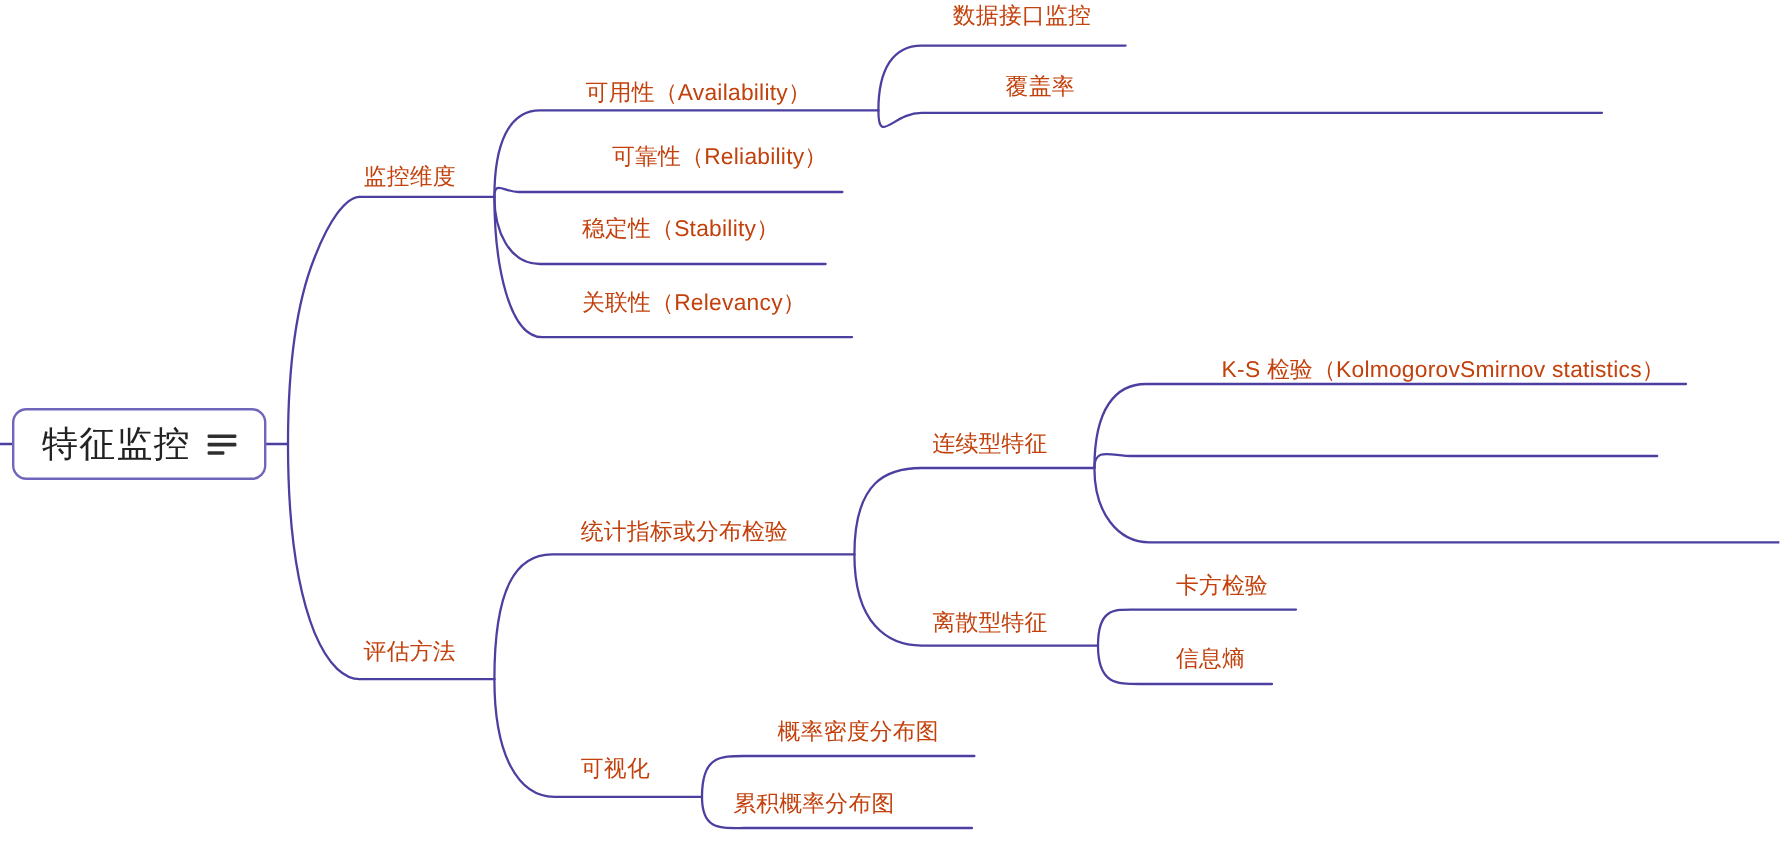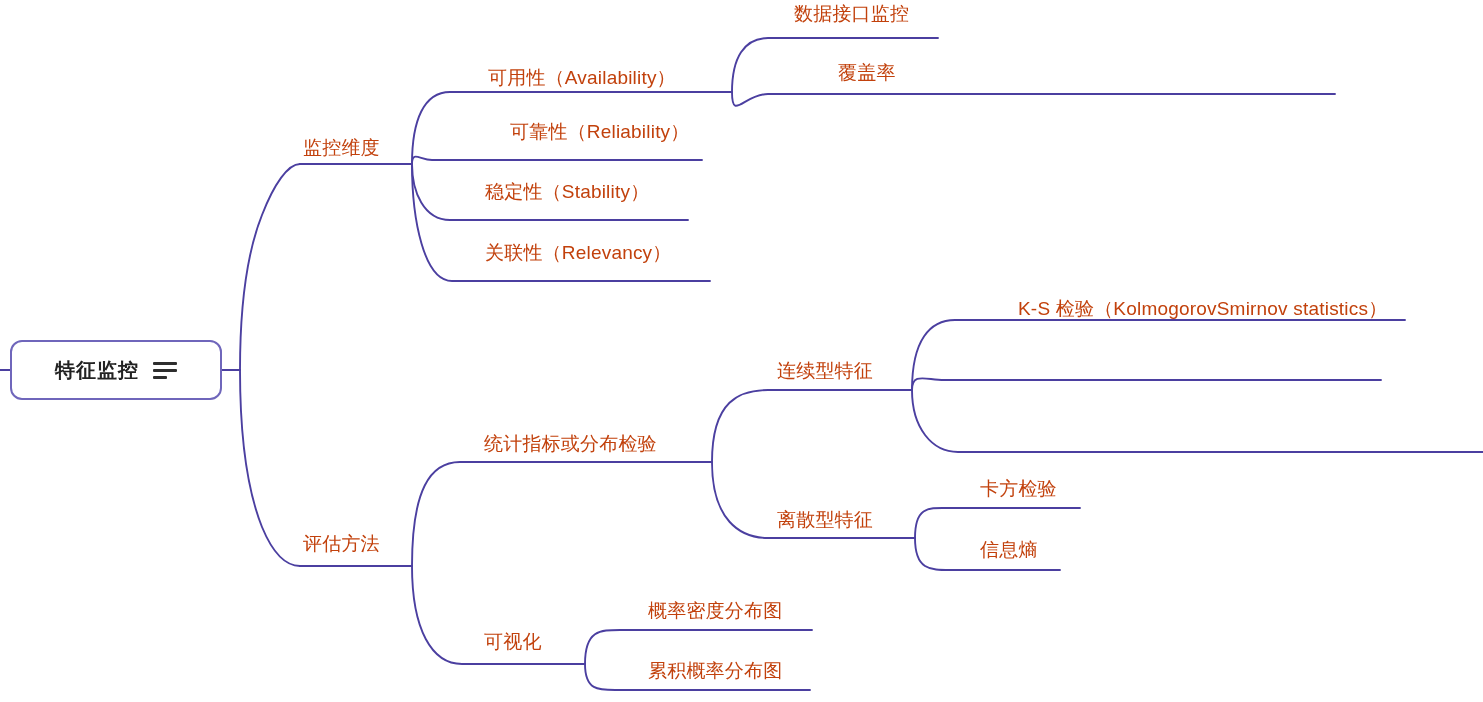--- a/index.html
+++ b/index.html
@@ -44,22 +44,22 @@
     height: 60px;
     border: 2px solid #6f66bb;
     border-radius: 12px;
     background: #ffffff;
     display: flex;
     align-items: center;
     justify-content: center;
     gap: 14px;
   }
   .root-text {
-    font-size: 20px;
-    font-weight: bold;
+    font-size: 30px;
+    font-weight: normal;
     color: #222222;
     letter-spacing: 1px;
     white-space: nowrap;
   }
   .list-icon {
     display: inline-flex;
     flex-direction: column;
     justify-content: center;
     gap: 4px;
     width: 24px;
@@ -160,15 +160,15 @@
   <div class="node-label" style="left:978px; top:299px;margin-left:40px;">K-S 检验（KolmogorovSmirnov statistics）</div>
 
 
 
   <div class="node-label" style="left:980px; top:479px;">卡方检验</div>
 
   <div class="node-label" style="left:980px; top:540px;">信息熵</div>
 
   <div class="node-label" style="left:648px; top:601px;">概率密度分布图</div>
 
-  <div class="node-label" style="left:648px; top:661px;">累积概率分布图</div>
+  <div class="node-label" style="left:611px; top:661px;">累积概率分布图</div>
 
 </div>
 
 </body></html>

